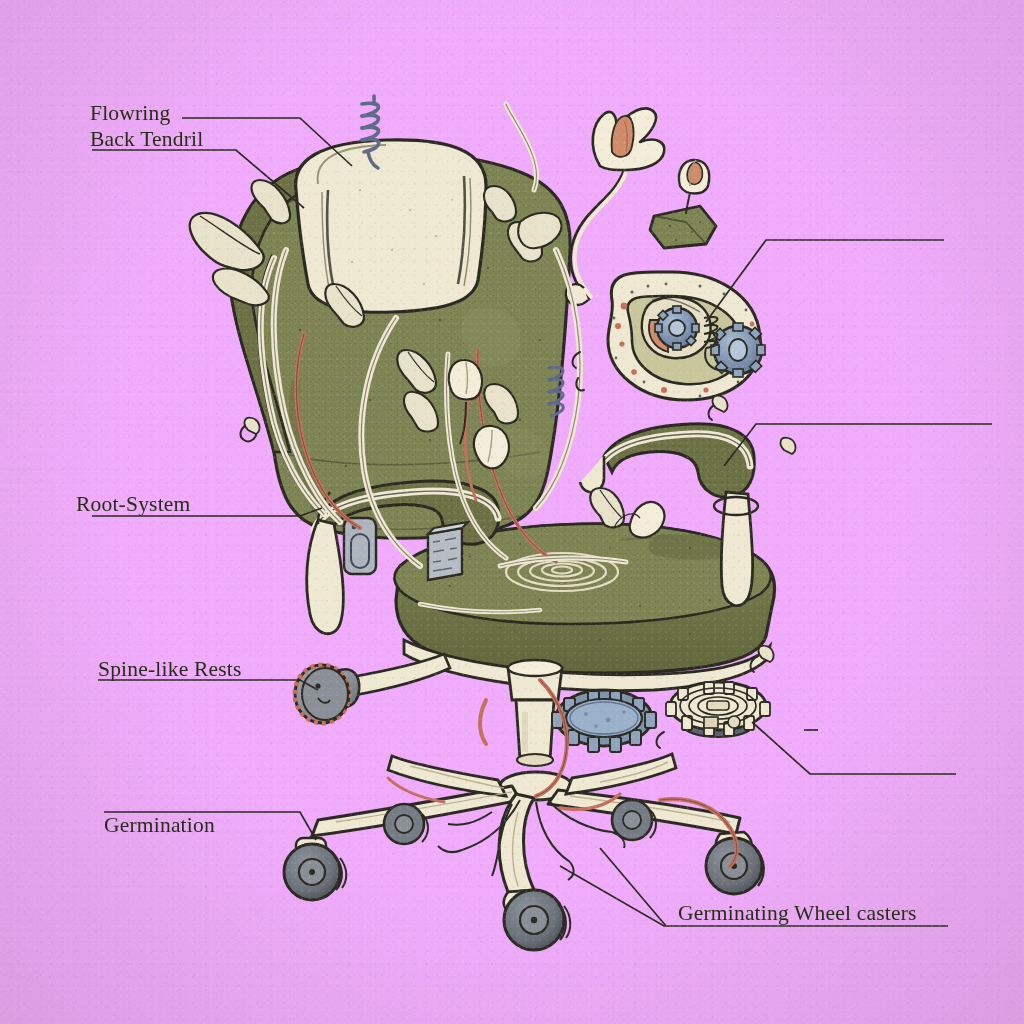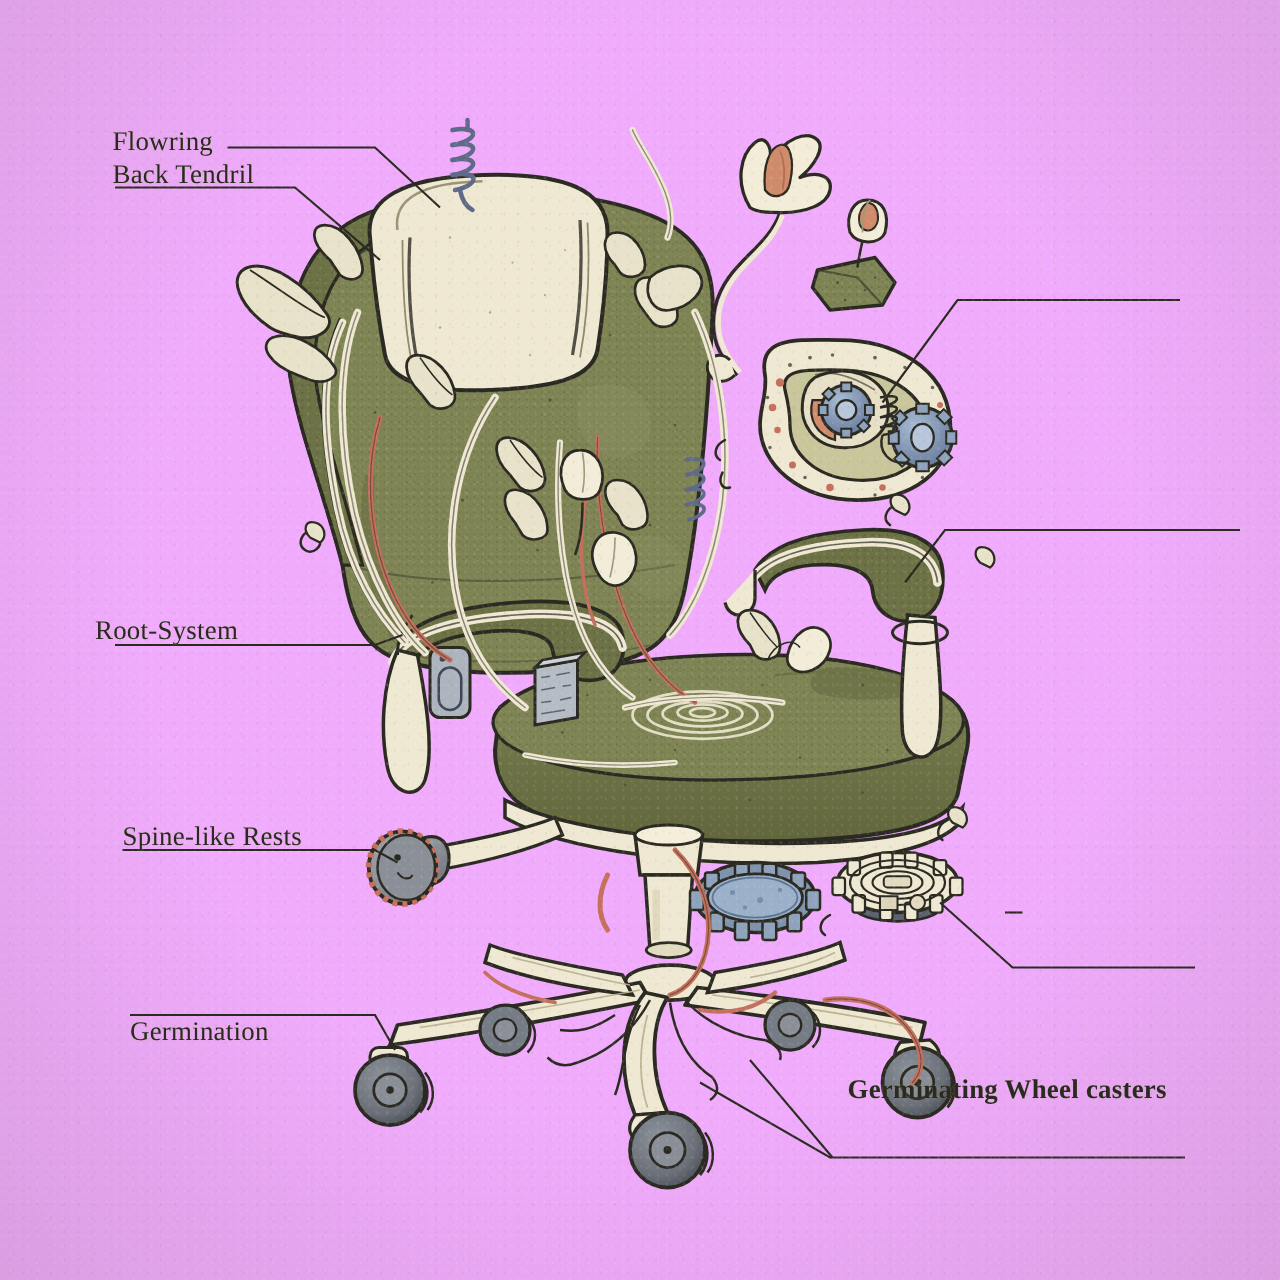--- a/index.html
+++ b/index.html
@@ -603,15 +603,15 @@
 
 
 
   <div class="label" style="left:76px; top:491px;"><span>Root-System</span></div>
 
   <div class="label" style="left:98px; top:656px;"><span>Spine-like Rests</span></div>
 
   <div class="label" style="left:104px; top:788px;margin-top:24px;"><span>Germination</span></div>
 
 
-  <div class="label" style="left:678px; top:858px;font-weight:bold;"><span>Germinating Wheel casters</span></div>
+  <div class="label" style="left:678px; top:900px;"><span>Germinating Wheel casters</span></div>
 
 </div>
 
 </body></html>

